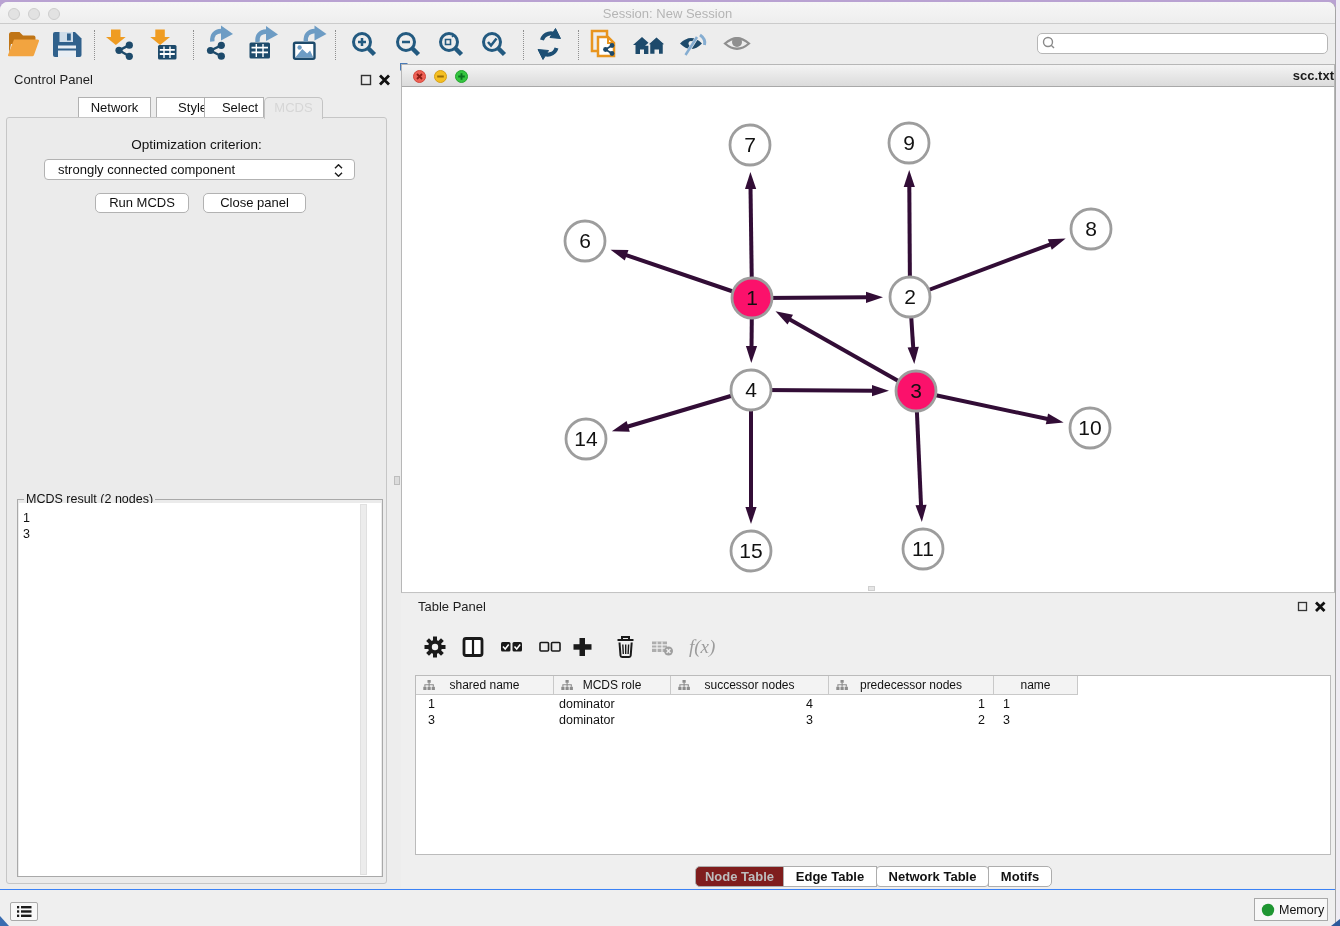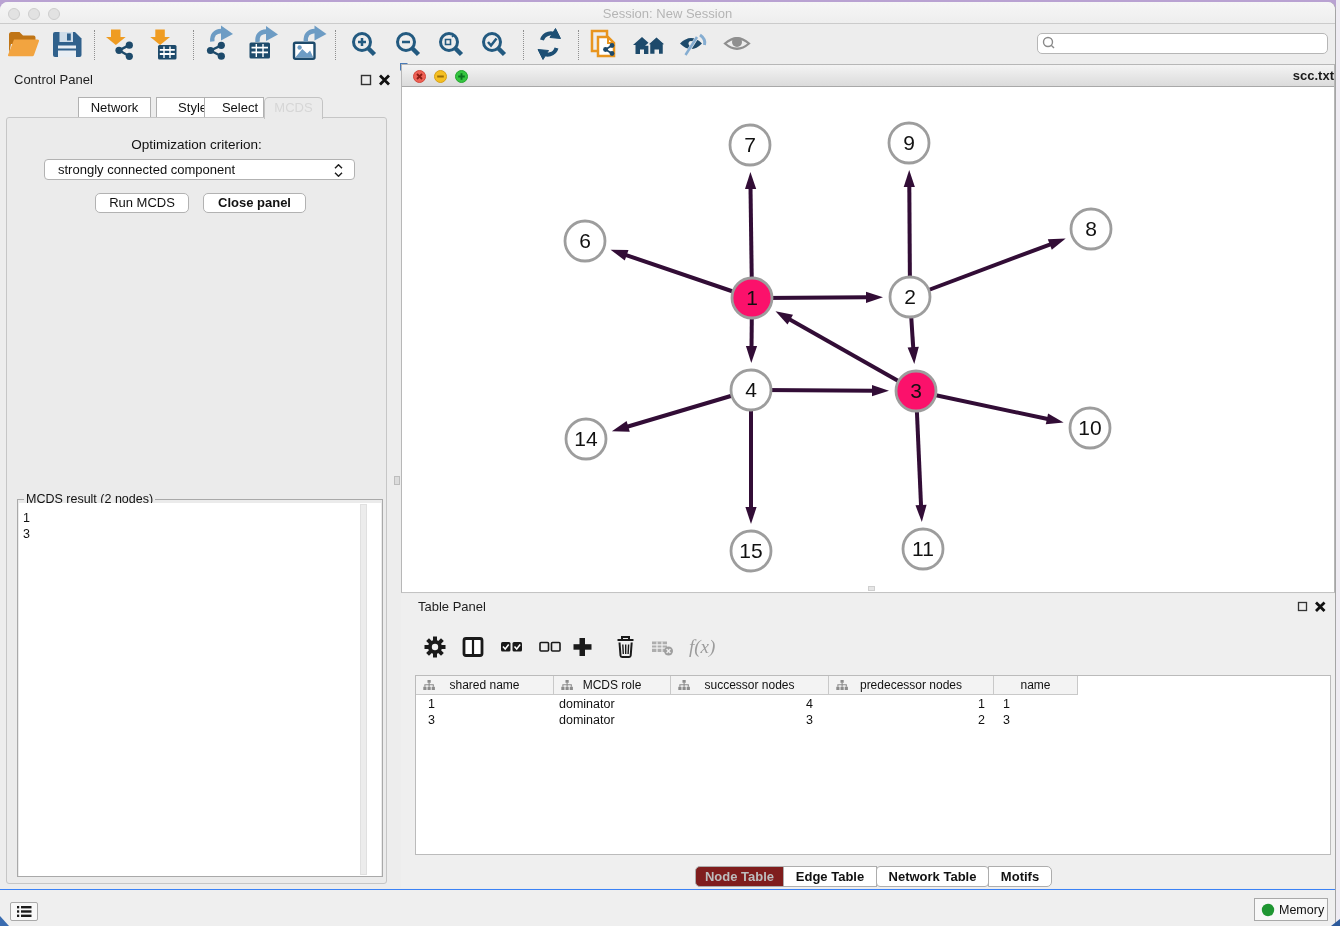--- a/index.html
+++ b/index.html
@@ -212,21 +212,21 @@
     <div id="tabsel" style="left:264px; width:59px;">MCDS</div>
     <div id="cpbox"></div>
     <div id="optlabel">Optimization criterion:</div>
     <div id="dropdown">strongly connected component
       <svg width="9" height="13" viewBox="0 0 9 13" style="position:absolute;right:11px;top:4px;">
         <path d="M1 4.2 L4.5 0.8 L8 4.2" fill="none" stroke="#222" stroke-width="1.5"></path>
         <path d="M1 8.8 L4.5 12.2 L8 8.8" fill="none" stroke="#222" stroke-width="1.5"></path>
       </svg>
     </div>
     <div class="btn" style="left:95px; width:94px;">Run MCDS</div>
-    <div class="btn" style="left:203px; width:103px;font-weight:bold;">Close panel</div>
+    <div class="btn" style="left:203px; width:103px;">Close panel</div>
     <div id="fieldset">
       <div id="fslegend">MCDS result (2 nodes)</div>
       <div id="fswhite">
         <div id="fstext">1<br>3</div>
         <div id="fsscroll"></div>
       </div>
     </div>
   </div>
   <div id="divider">
       <div id="divhandle"></div>

